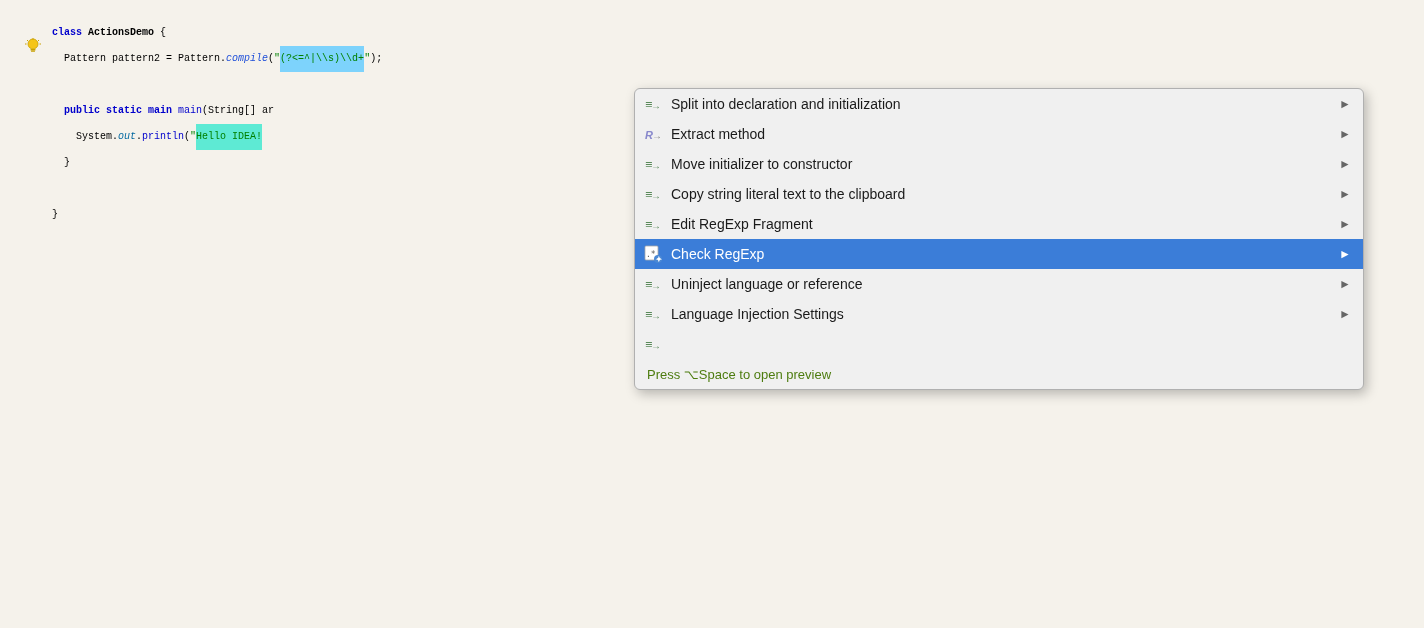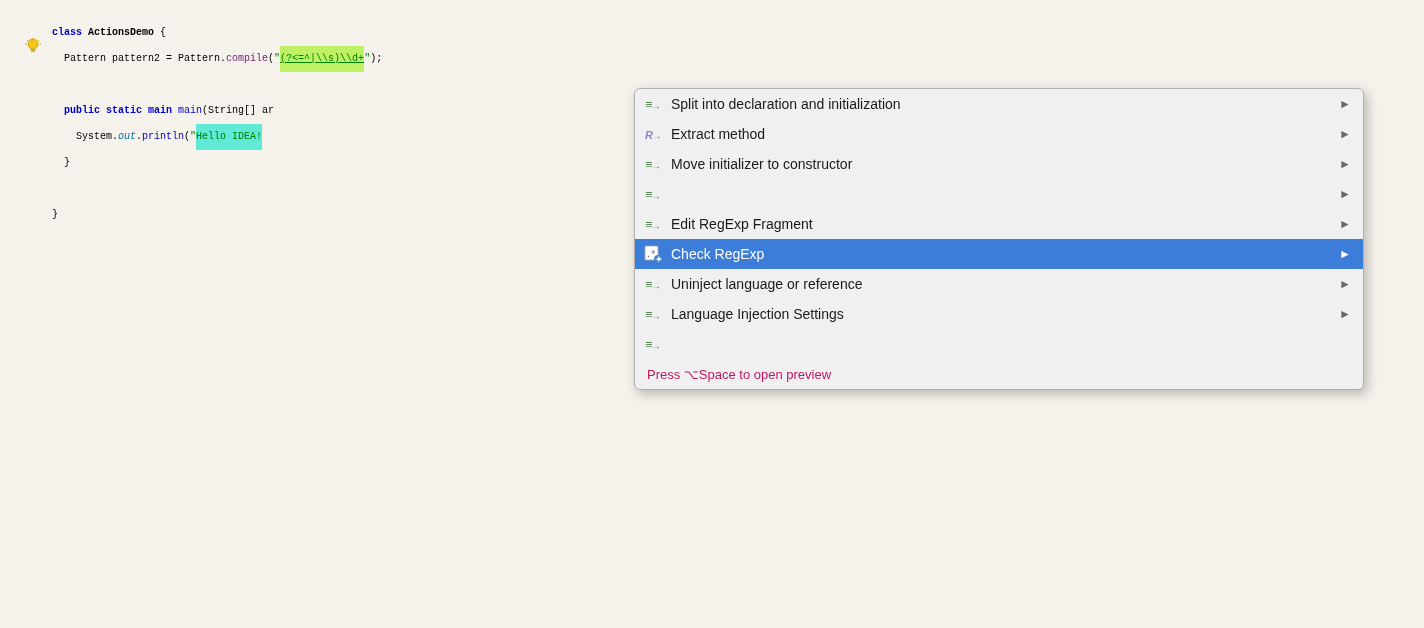--- a/index.html
+++ b/index.html
@@ -20,26 +20,26 @@
       height: 100%;
       padding: 20px 0 20px 20px;
       background: #f5f2eb;
       font-size: 15px;
       line-height: 1.6;
     }
 
     .kw-blue { color: #0000cc; font-weight: bold; }
     .kw-black { color: #000; }
     .string-literal { color: #008000; }
-    .highlight-blue { background: #bef264; text-decoration: underline; }
+    .highlight-blue { background: #7dd3fc; }
     .highlight-yellow { background: #5eead4; }
     .class-name { color: #000; font-weight: bold; }
     .method-name { color: #0000cc; }
     .out-field { color: #0369a1; font-style: italic; }
-    .compile-method { color: #701a75; }
+    .compile-method { color: #1d4ed8; font-style: italic; }
 
     .bulb-icon {
       position: absolute;
       top: 15px;
       left: 2px;
       width: 22px;
       height: 22px;
       display: flex;
       align-items: center;
       justify-content: center;
@@ -69,21 +69,21 @@
       min-height: 30px;
       gap: 8px;
     }
 
     .menu-item.selected {
       background: #3b7dd8;
       color: white;
     }
 
     .menu-item.footer {
-      color: #be185d;
+      color: #4d7c0f;
       font-size: 13px;
       padding: 6px 12px;
       cursor: default;
       border-top: none;
     }
 
     .menu-icon {
       width: 20px;
       height: 20px;
       display: flex;
@@ -199,20 +199,21 @@
     <span class="menu-arrow">►</span>
   </div>
 
   <div class="menu-item">
     <span class="menu-icon">
       <svg width="16" height="16" viewBox="0 0 16 16">
         <text x="0" y="13" font-family="serif" font-size="13" font-style="italic" font-weight="bold" fill="#5a8a5a">≡</text>
         <text x="6" y="13" font-family="serif" font-size="10" fill="#5a8a5a">→</text>
       </svg>
     </span>
+    <span class="menu-label">Copy string literal text to the clipboard</span>
     <span class="menu-arrow">►</span>
   </div>
 
   <div class="menu-item">
     <span class="menu-icon">
       <svg width="16" height="16" viewBox="0 0 16 16">
         <text x="0" y="13" font-family="serif" font-size="13" font-style="italic" font-weight="bold" fill="#5a8a5a">≡</text>
         <text x="6" y="13" font-family="serif" font-size="10" fill="#5a8a5a">→</text>
       </svg>
     </span>

